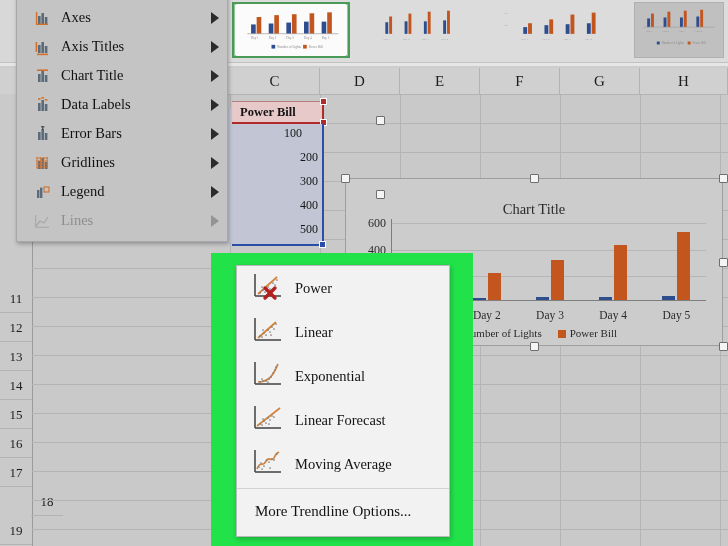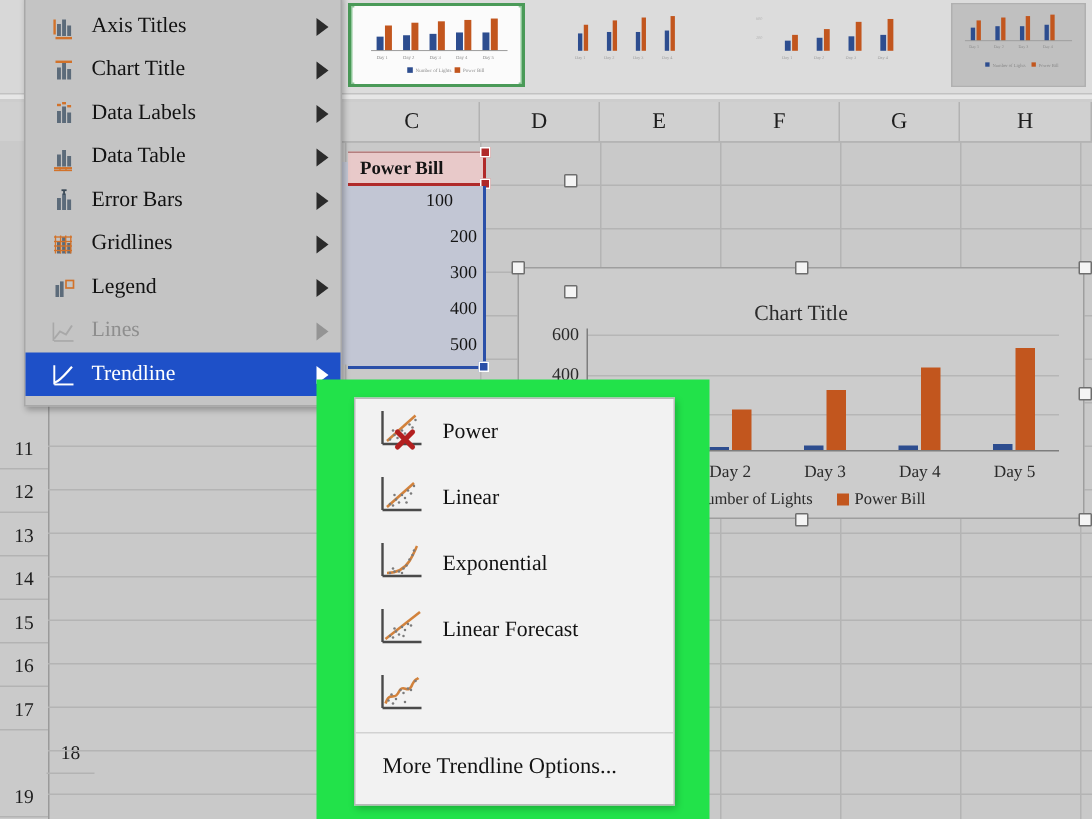--- a/index.html
+++ b/index.html
@@ -322,20 +322,33 @@
     <div class="chandle" style="left:376px;top:122px;"></div>
   </div>
 
   <div class="ctxmenu" id="ctxmenu">
       <div class="mi">
         <span class="mi-ico">
           <svg viewBox="0 0 20 18" width="20" height="18">
             <rect x="6" y="7" width="2.6" height="8" fill="#5c6b7a"></rect>
             <rect x="9.4" y="4" width="2.6" height="11" fill="#5c6b7a"></rect>
             <rect x="12.8" y="8" width="2.6" height="7" fill="#5c6b7a"></rect>
+            <line x1="4.6" y1="3" x2="4.6" y2="15.5" stroke="#d2722a" stroke-width="1.4"></line>
+            <line x1="4" y1="15.3" x2="16" y2="15.3" stroke="#d2722a" stroke-width="1.4"></line>
+          </svg>
+        </span>
+        <span class="mi-lbl">Axes</span>
+        <span class="arrow"></span>
+      </div>
+      <div class="mi">
+        <span class="mi-ico">
+          <svg viewBox="0 0 20 18" width="20" height="18">
+            <rect x="6" y="7" width="2.6" height="8" fill="#5c6b7a"></rect>
+            <rect x="9.4" y="4" width="2.6" height="11" fill="#5c6b7a"></rect>
+            <rect x="12.8" y="8" width="2.6" height="7" fill="#5c6b7a"></rect>
             <rect x="3.6" y="4" width="1.6" height="10" fill="#d2722a"></rect>
             <rect x="5" y="15.6" width="11" height="1.6" fill="#d2722a"></rect>
           </svg>
         </span>
         <span class="mi-lbl">Axis Titles</span>
         <span class="arrow"></span>
       </div>
       <div class="mi">
         <span class="mi-ico">
           <svg viewBox="0 0 20 18" width="20" height="18">
@@ -353,35 +366,20 @@
           <svg viewBox="0 0 20 18" width="20" height="18">
             <rect x="6" y="7" width="2.6" height="8" fill="#5c6b7a"></rect>
             <rect x="9.4" y="4" width="2.6" height="11" fill="#5c6b7a"></rect>
             <rect x="12.8" y="8" width="2.6" height="7" fill="#5c6b7a"></rect>
             <rect x="6" y="2.2" width="2.6" height="1.6" fill="#d2722a"></rect>
             <rect x="9.4" y="1" width="2.6" height="1.6" fill="#d2722a"></rect>
             <rect x="12.8" y="3" width="2.6" height="1.6" fill="#d2722a"></rect>
           </svg>
         </span>
         <span class="mi-lbl">Data Labels</span>
-        <span class="arrow"></span>
-      </div>
-      <div class="mi">
-        <span class="mi-ico">
-          <svg viewBox="0 0 20 18" width="20" height="18">
-            <rect x="6" y="7" width="2.6" height="8" fill="#5c6b7a"></rect>
-            <rect x="9.4" y="4" width="2.6" height="11" fill="#5c6b7a"></rect>
-            <rect x="12.8" y="8" width="2.6" height="7" fill="#5c6b7a"></rect>
-            <rect x="4" y="15.4" width="12" height="1.3" fill="#d2722a"></rect>
-            <rect x="4" y="17" width="12" height="1.1" fill="#d2722a"></rect>
-            <line x1="8" y1="15.4" x2="8" y2="18" stroke="#d2722a" stroke-width="0.9"></line>
-            <line x1="12" y1="15.4" x2="12" y2="18" stroke="#d2722a" stroke-width="0.9"></line>
-          </svg>
-        </span>
-        <span class="mi-lbl">Data Table</span>
         <span class="arrow"></span>
       </div>
       <div class="mi">
         <span class="mi-ico">
           <svg viewBox="0 0 20 18" width="20" height="18">
             <rect x="6" y="7" width="2.6" height="8" fill="#5c6b7a"></rect>
             <rect x="9.4" y="4" width="2.6" height="11" fill="#5c6b7a"></rect>
             <rect x="12.8" y="8" width="2.6" height="7" fill="#5c6b7a"></rect>
             <line x1="10.7" y1="1.6" x2="10.7" y2="5" stroke="#3c4a57" stroke-width="1.2"></line>
             <line x1="9" y1="1.8" x2="12.4" y2="1.8" stroke="#3c4a57" stroke-width="1.2"></line>
@@ -422,31 +420,20 @@
       </div>
       <div class="mi dis">
         <span class="mi-ico">
           <svg viewBox="0 0 20 18" width="20" height="18">
             <polyline points="4,14 8,9 12,11 16,5" fill="none" stroke="#a8a8a8" stroke-width="1.3"></polyline>
             <line x1="4" y1="15.3" x2="17" y2="15.3" stroke="#a8a8a8" stroke-width="1.1"></line>
             <line x1="3.6" y1="3" x2="3.6" y2="15.3" stroke="#a8a8a8" stroke-width="1.1"></line>
           </svg>
         </span>
         <span class="mi-lbl">Lines</span>
-        <span class="arrow"></span>
-      </div>
-      <div class="mi sel">
-        <span class="mi-ico">
-          <svg viewBox="0 0 20 18" width="20" height="18">
-            <path d="M4.6,14 C8,13 11,9 16,3.5" fill="none" stroke="#ffffff" stroke-width="1.5"></path>
-            <line x1="4.2" y1="2.5" x2="4.2" y2="15.3" stroke="#ffffff" stroke-width="1.3"></line>
-            <line x1="4.2" y1="15.3" x2="17" y2="15.3" stroke="#ffffff" stroke-width="1.3"></line>
-          </svg>
-        </span>
-        <span class="mi-lbl">Trendline</span>
         <span class="arrow"></span>
       </div>
     </div>
 
   <div class="greenbox"></div>
   <div class="submenu" id="submenu">
       <div class="smi">
         <span class="sm-ico"><svg viewBox="0 0 34 30" width="34" height="30">
             <line x1="4" y1="2" x2="4" y2="24" stroke="#4a4a4a" stroke-width="1.6"></line>
             <line x1="4" y1="24" x2="30" y2="24" stroke="#4a4a4a" stroke-width="1.6"></line>
@@ -532,20 +519,21 @@
             <circle cx="10" cy="15" r="0.85" fill="#7b7b7b"></circle>
             <circle cx="13" cy="18" r="0.85" fill="#7b7b7b"></circle>
             <circle cx="16" cy="12" r="0.85" fill="#7b7b7b"></circle>
             <circle cx="18" cy="14" r="0.85" fill="#7b7b7b"></circle>
             <circle cx="21" cy="11" r="0.85" fill="#7b7b7b"></circle>
             <circle cx="23" cy="12" r="0.85" fill="#7b7b7b"></circle>
             <circle cx="26" cy="6" r="0.85" fill="#7b7b7b"></circle>
             <circle cx="11" cy="21" r="0.85" fill="#7b7b7b"></circle>
             <circle cx="19" cy="20" r="0.85" fill="#7b7b7b"></circle>
           </svg></span>
+        <span class="sm-lbl">Moving Average</span>
       </div>
       <div class="sm-div"></div>
       <div class="smi more">
         <span class="sm-lbl">More Trendline Options...</span>
       </div>
     </div>
 
 </div>
 
 </body></html>

